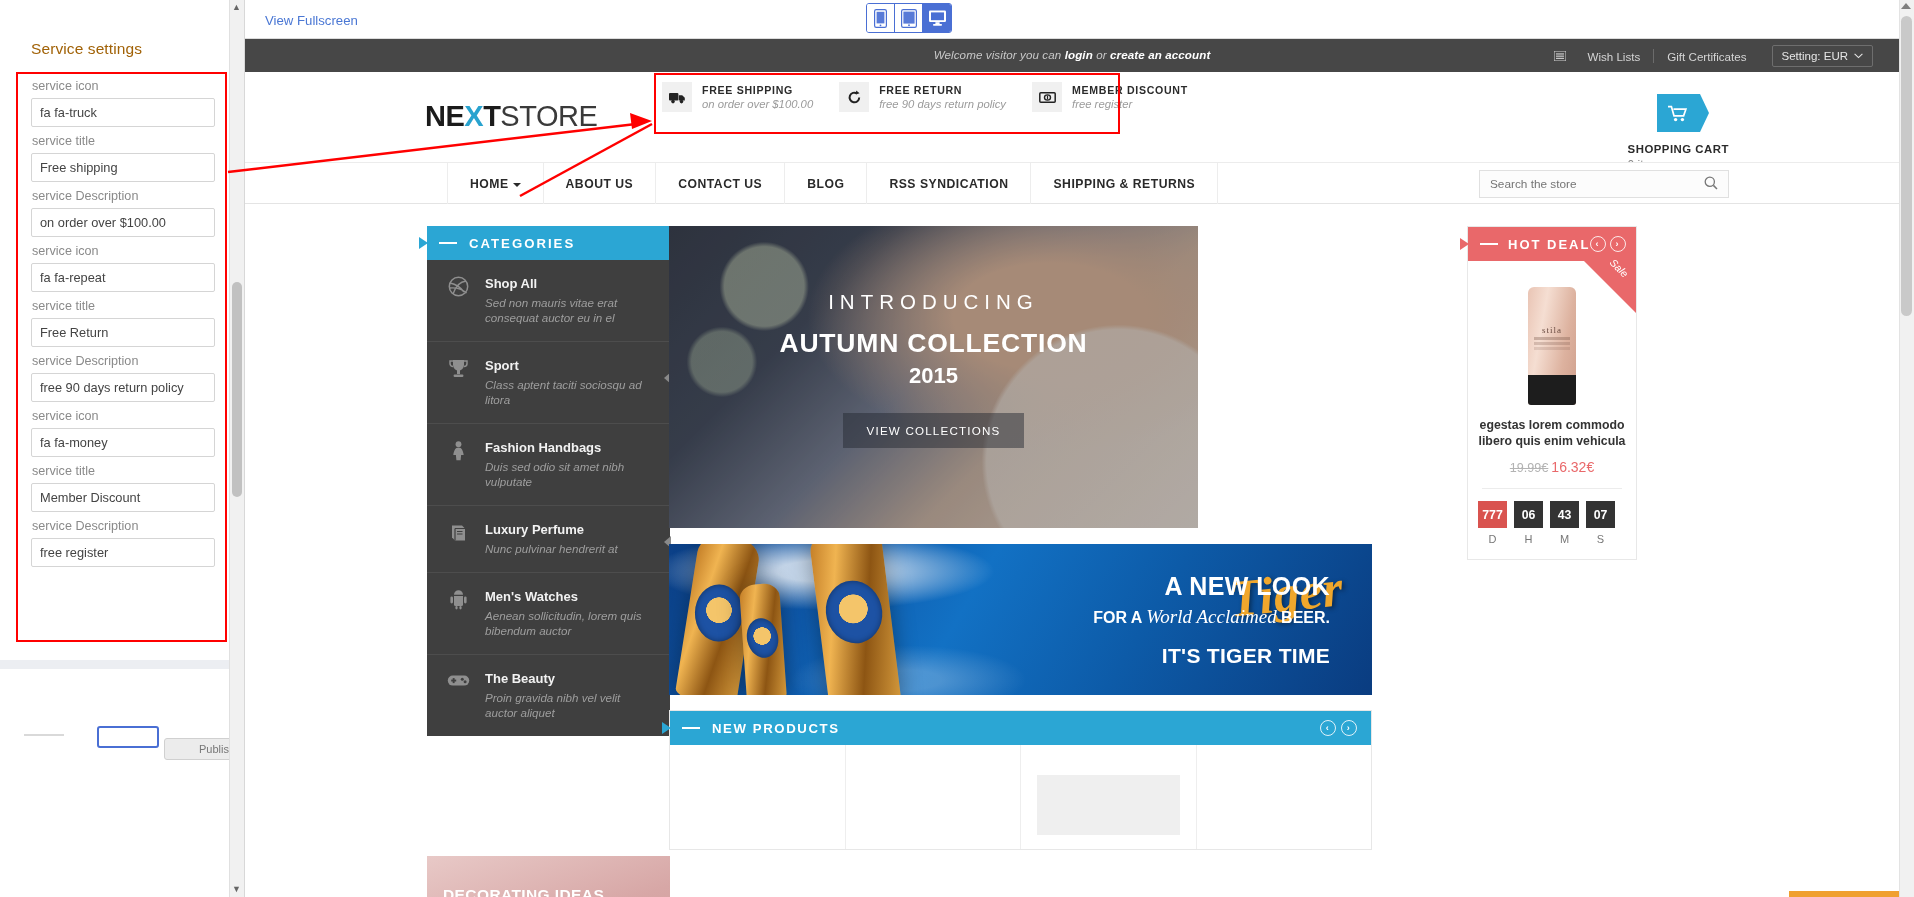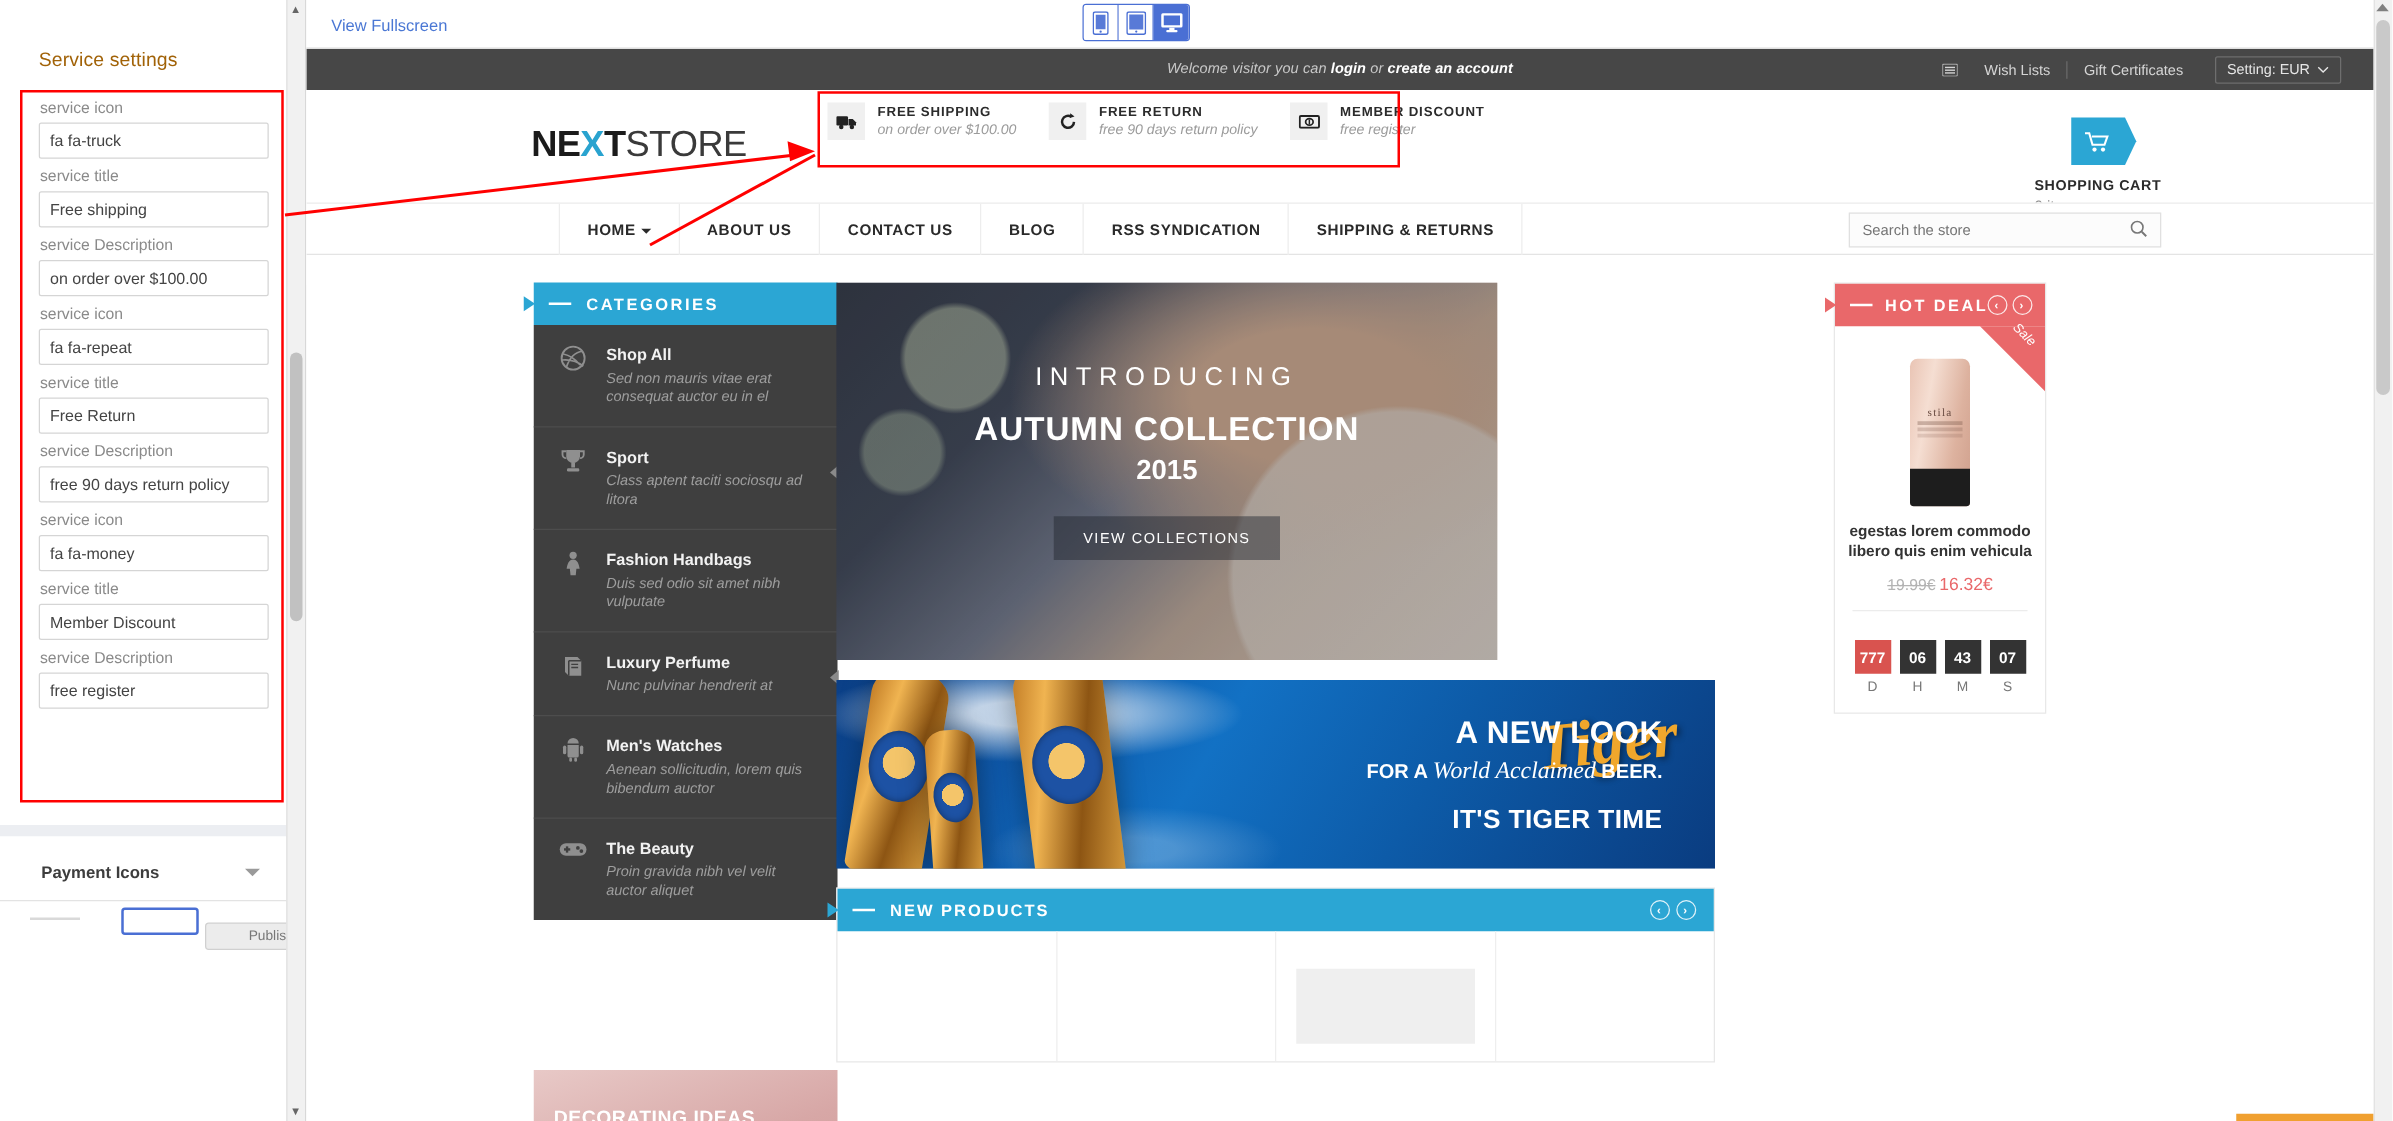--- a/index.html
+++ b/index.html
@@ -440,21 +440,21 @@
     box-shadow: 0 5px 0 rgba(120,85,72,.25), 0 10px 0 rgba(120,85,72,.18);
   }
   .prod-name {
     text-align: center; font-size: 12.3px; font-weight: bold; color: #333;
     line-height: 16px; margin-top: 12px;
   }
   .prod-price { text-align: center; margin-top: 10px; font-size: 12.6px; }
   .price-old { color: #b3b3b3; text-decoration: line-through; }
   .price-new { color: #e9686a; font-size: 14px; margin-left: 3px; }
   .hd-sep { height: 1px; background: #ececec; margin: 13px 4px 0 4px; }
-  .countdown { display: flex; justify-content: center; gap: 7px; margin-top: 23px; }
+  .countdown { display: flex; gap: 7px; margin-top: 12px; }
   .cd-cell { text-align: center; }
   .cd-num {
     width: 29px; height: 27px; color: #fff; font-size: 12.3px; font-weight: bold;
     display: flex; align-items: center; justify-content: center;
     background: #333;
   }
   .cd-num.hl { background: #d9534f; }
   .cd-lbl { font-size: 11px; color: #777; margin-top: 5px; }
 
   
@@ -481,24 +481,20 @@
         <div class="field"><div class="field-label">service Description</div><input type="text" class="field-input" value="free 90 days return policy" style=""></div>
         <div class="field"><div class="field-label">service icon</div><input type="text" class="field-input" value="fa fa-money" style=""></div>
         <div class="field"><div class="field-label">service title</div><input type="text" class="field-input" value="Member Discount" style=""></div>
         <div class="field"><div class="field-label">service Description</div><input type="text" class="field-input" value="free register" style=""></div>
       </div>
 
     <div class="redbox"></div>
 
     <div class="divider-band"></div>
 
-    <div class="section-collapse">
-      <div class="sc-title">Payment Icons</div>
-      <div class="sc-caret"></div>
-    </div>
 
     <div class="bottom-bits">
       <div class="bb-line"></div>
       <div class="bb-btn-a"></div>
       <div class="bb-btn-b">Publish</div>
     </div>
 
     <div class="ed-scroll-track">
       <div class="ed-scroll-arrow" style="top:2px;">▲</div>
       <div class="ed-scroll-thumb"></div>

